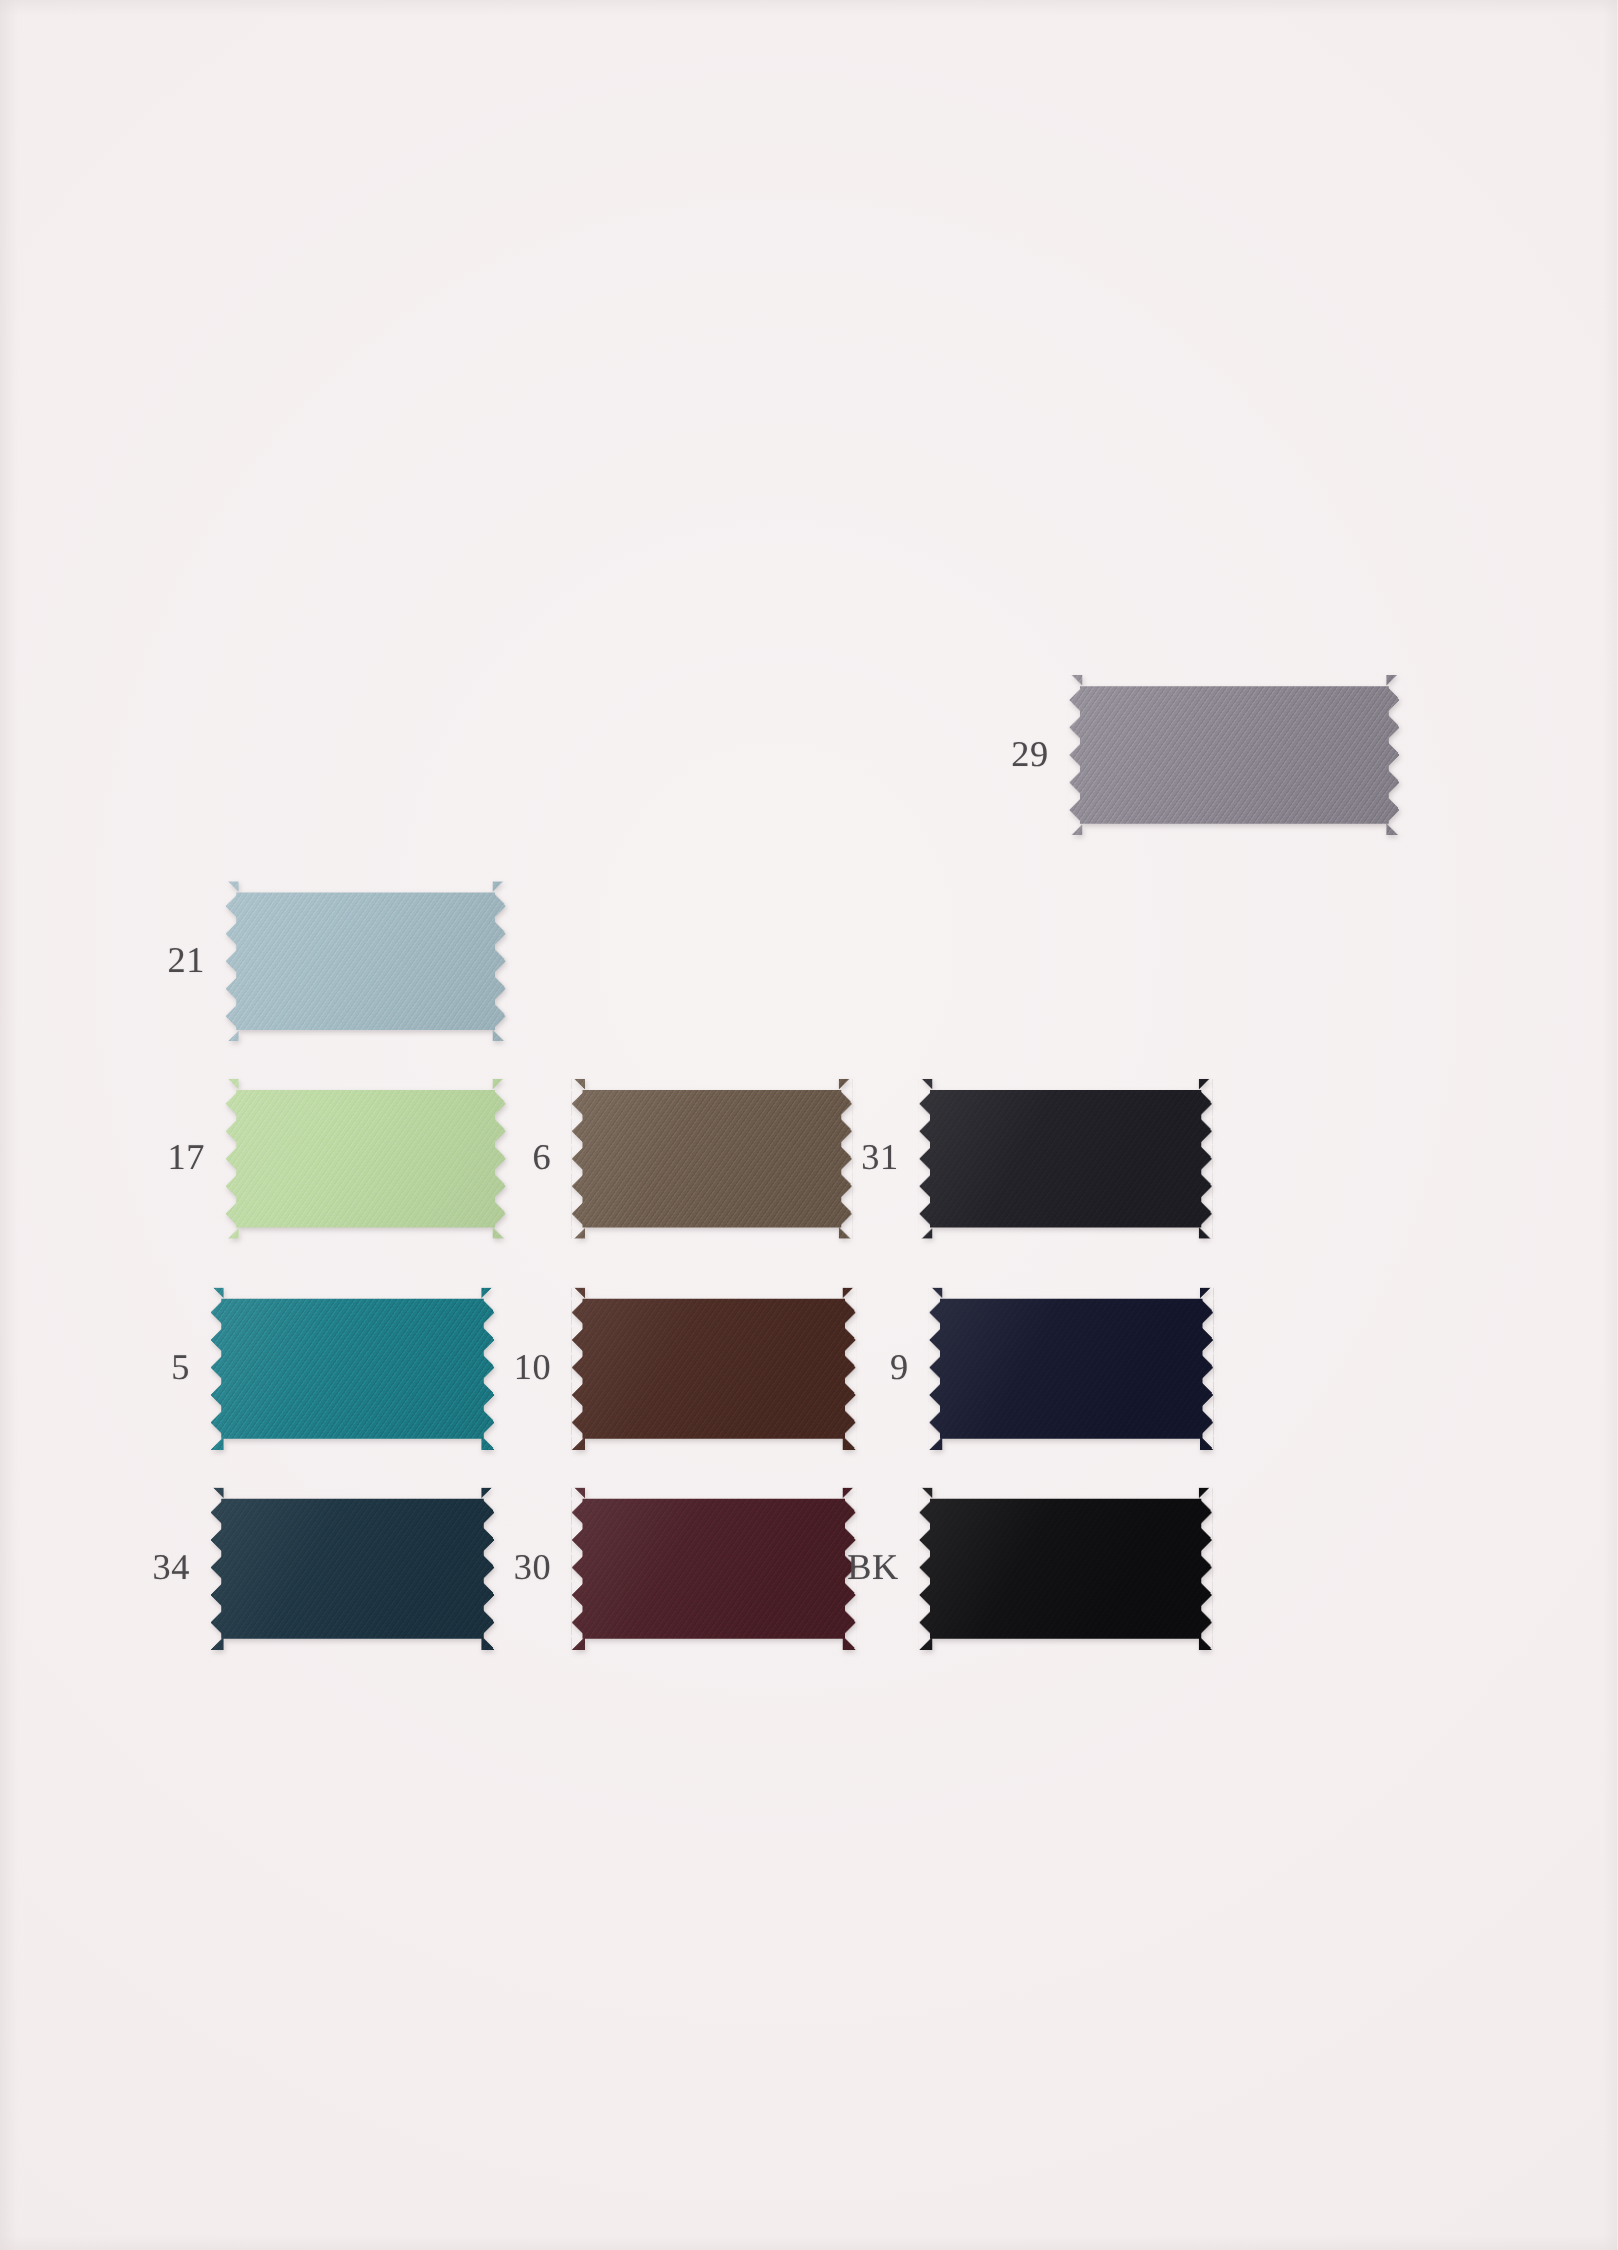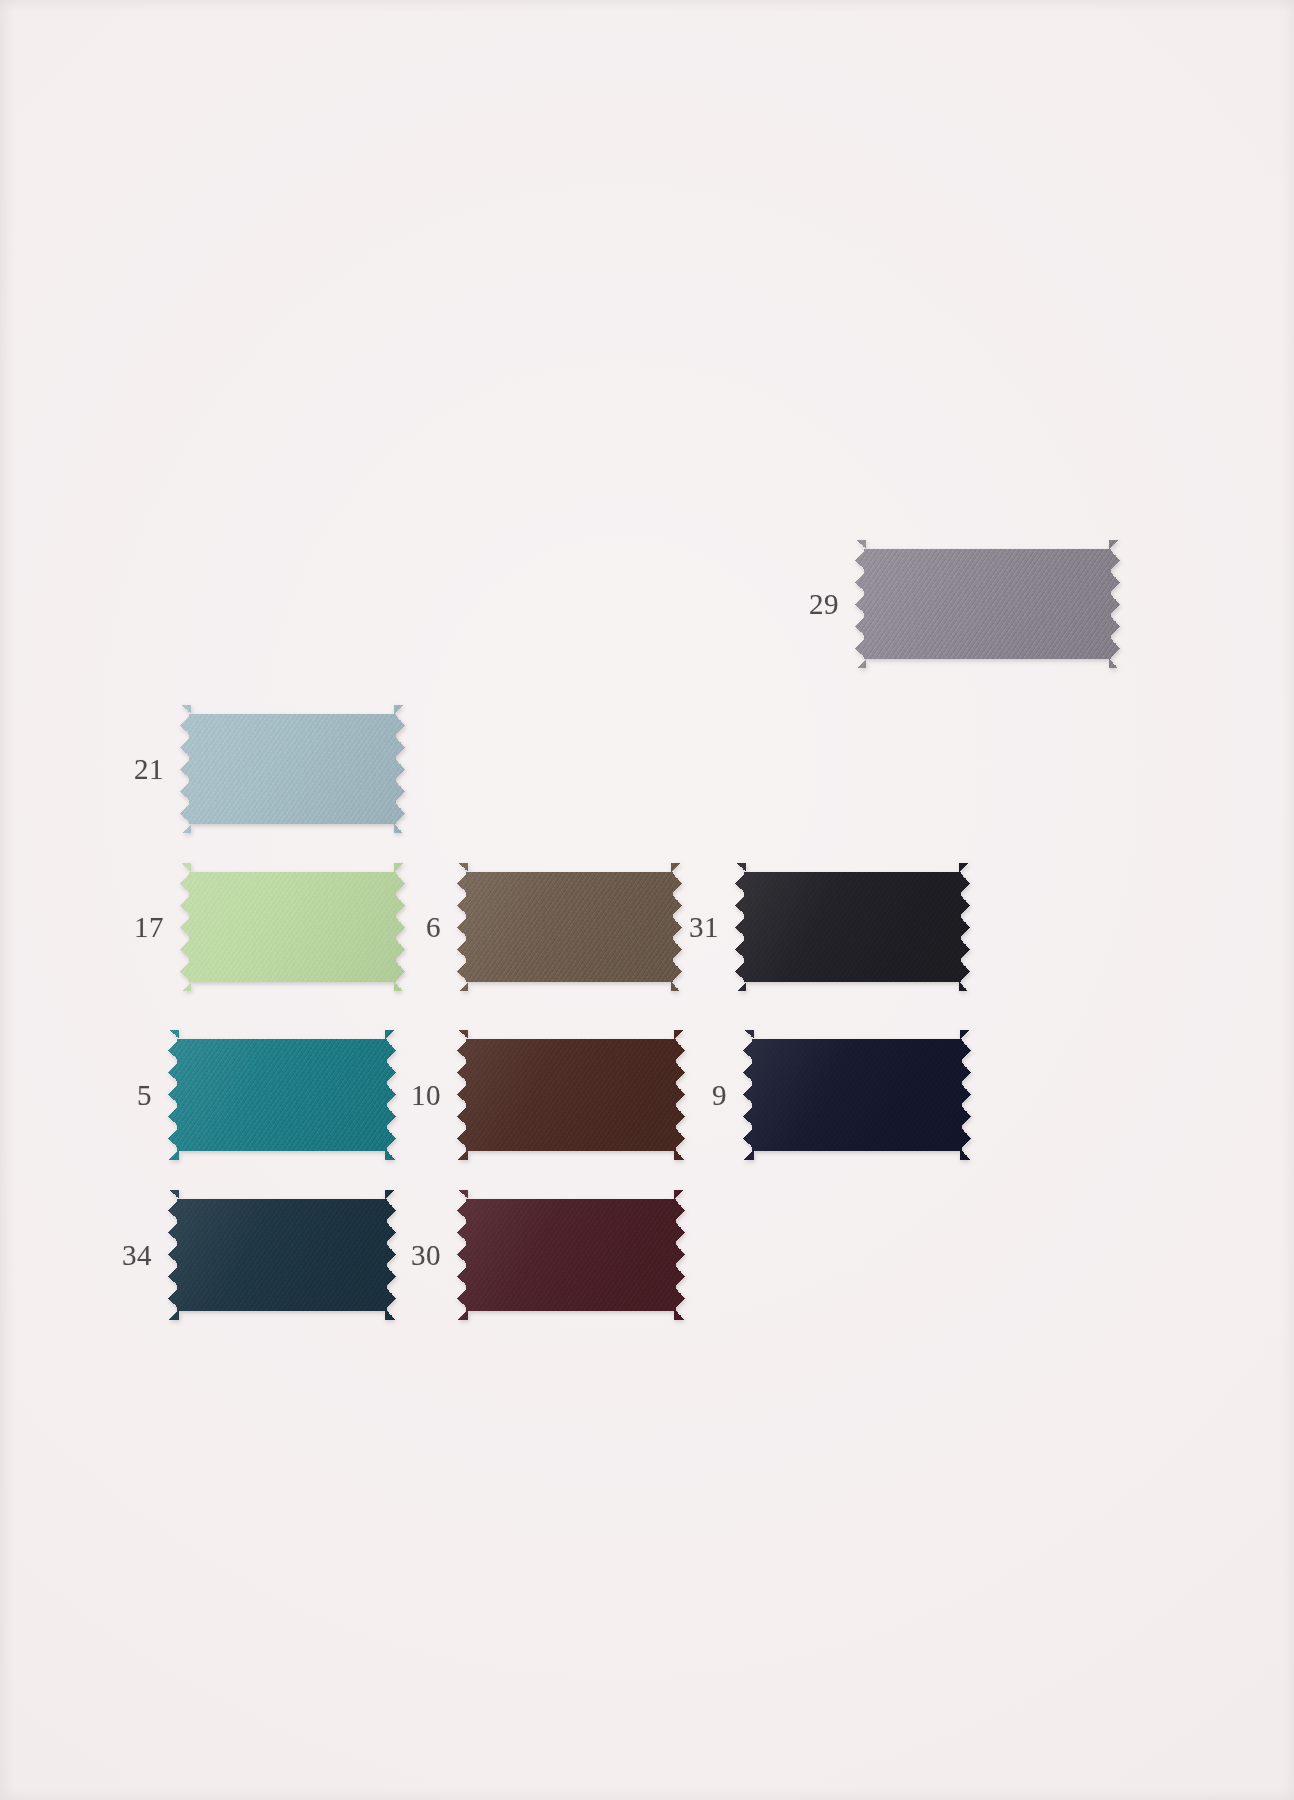--- a/index.html
+++ b/index.html
@@ -205,13 +205,22 @@
     </div>
     <div class="swatch-cell" style="left: 457px; top: 1190px; width: 228px; height: 130px;">
       <span class="swatch-label">30</span>
       <div class="chip">
         <div class="chip-body" style="background: rgb(74, 30, 38);">
           <div class="chip-weave"></div>
           <div class="chip-sheen"></div>
         </div>
       </div>
     </div>
+    <div class="swatch-cell" style="left: 735px; top: 1190px; width: 235px; height: 130px;">
+      <span class="swatch-label">BK</span>
+      <div class="chip">
+        <div class="chip-body" style="background: rgb(13, 13, 15);">
+          <div class="chip-weave"></div>
+          <div class="chip-sheen"></div>
+        </div>
+      </div>
+    </div>
   </div>
 
 </body></html>

